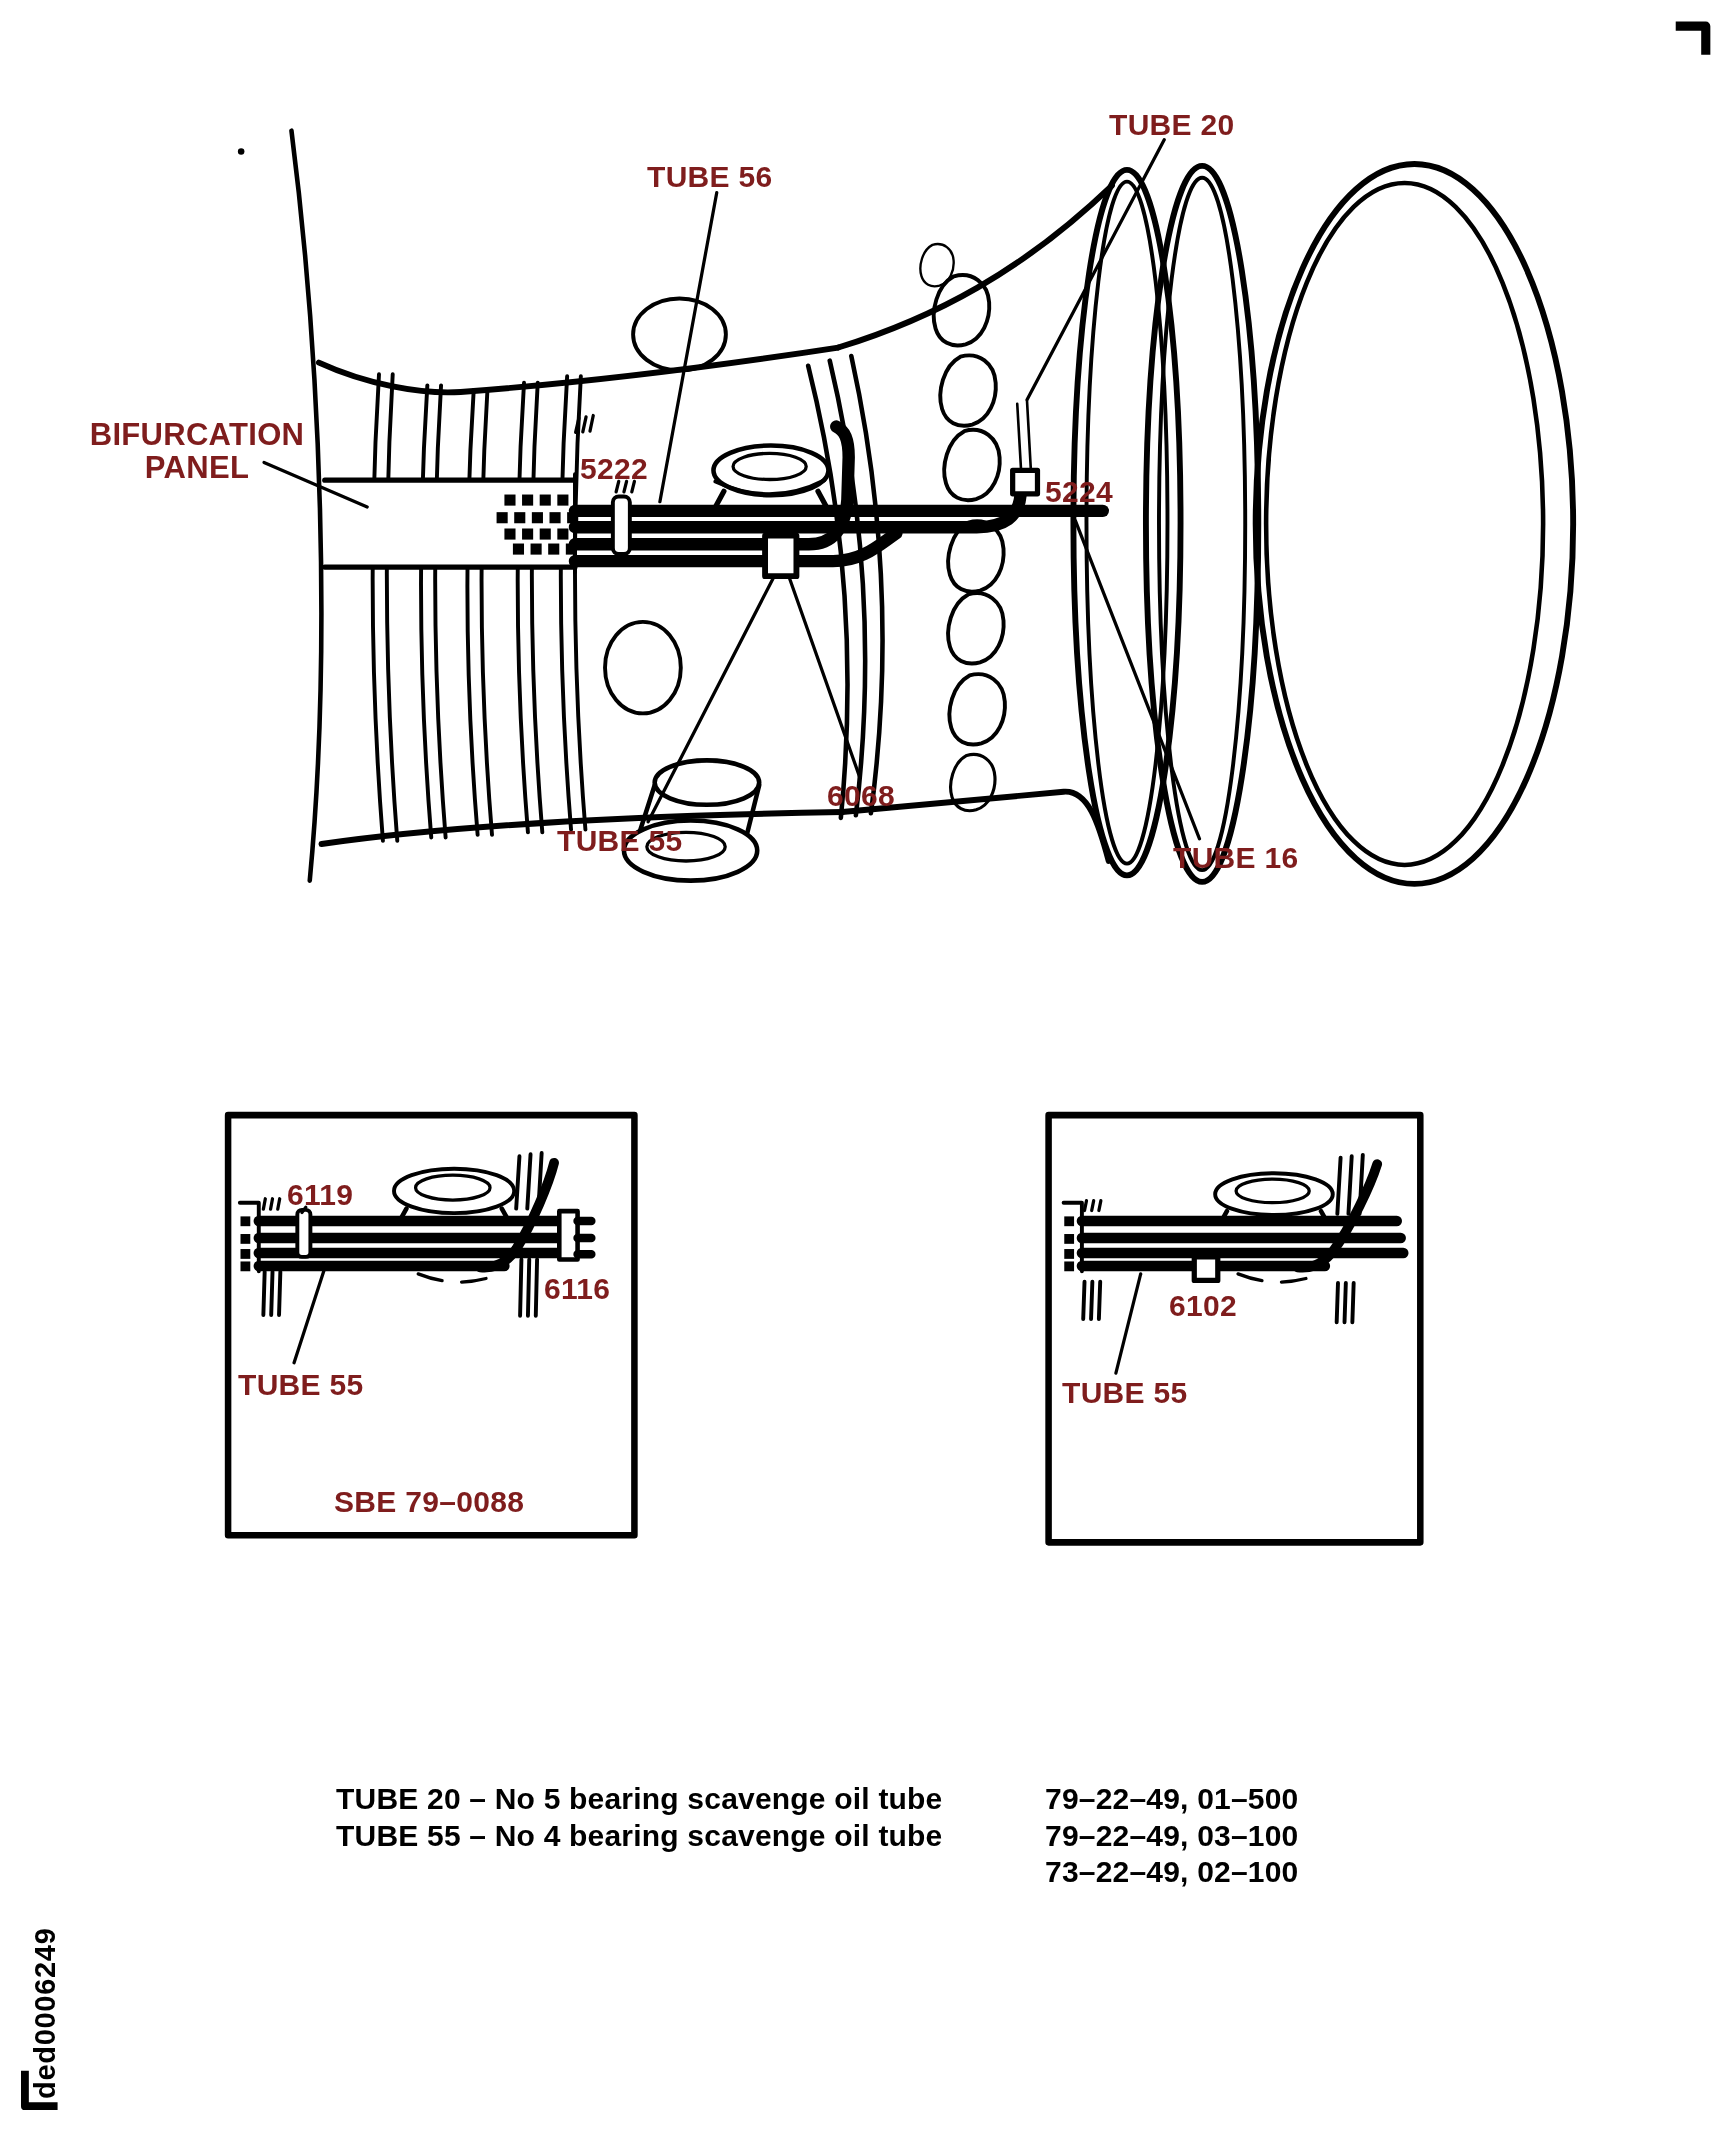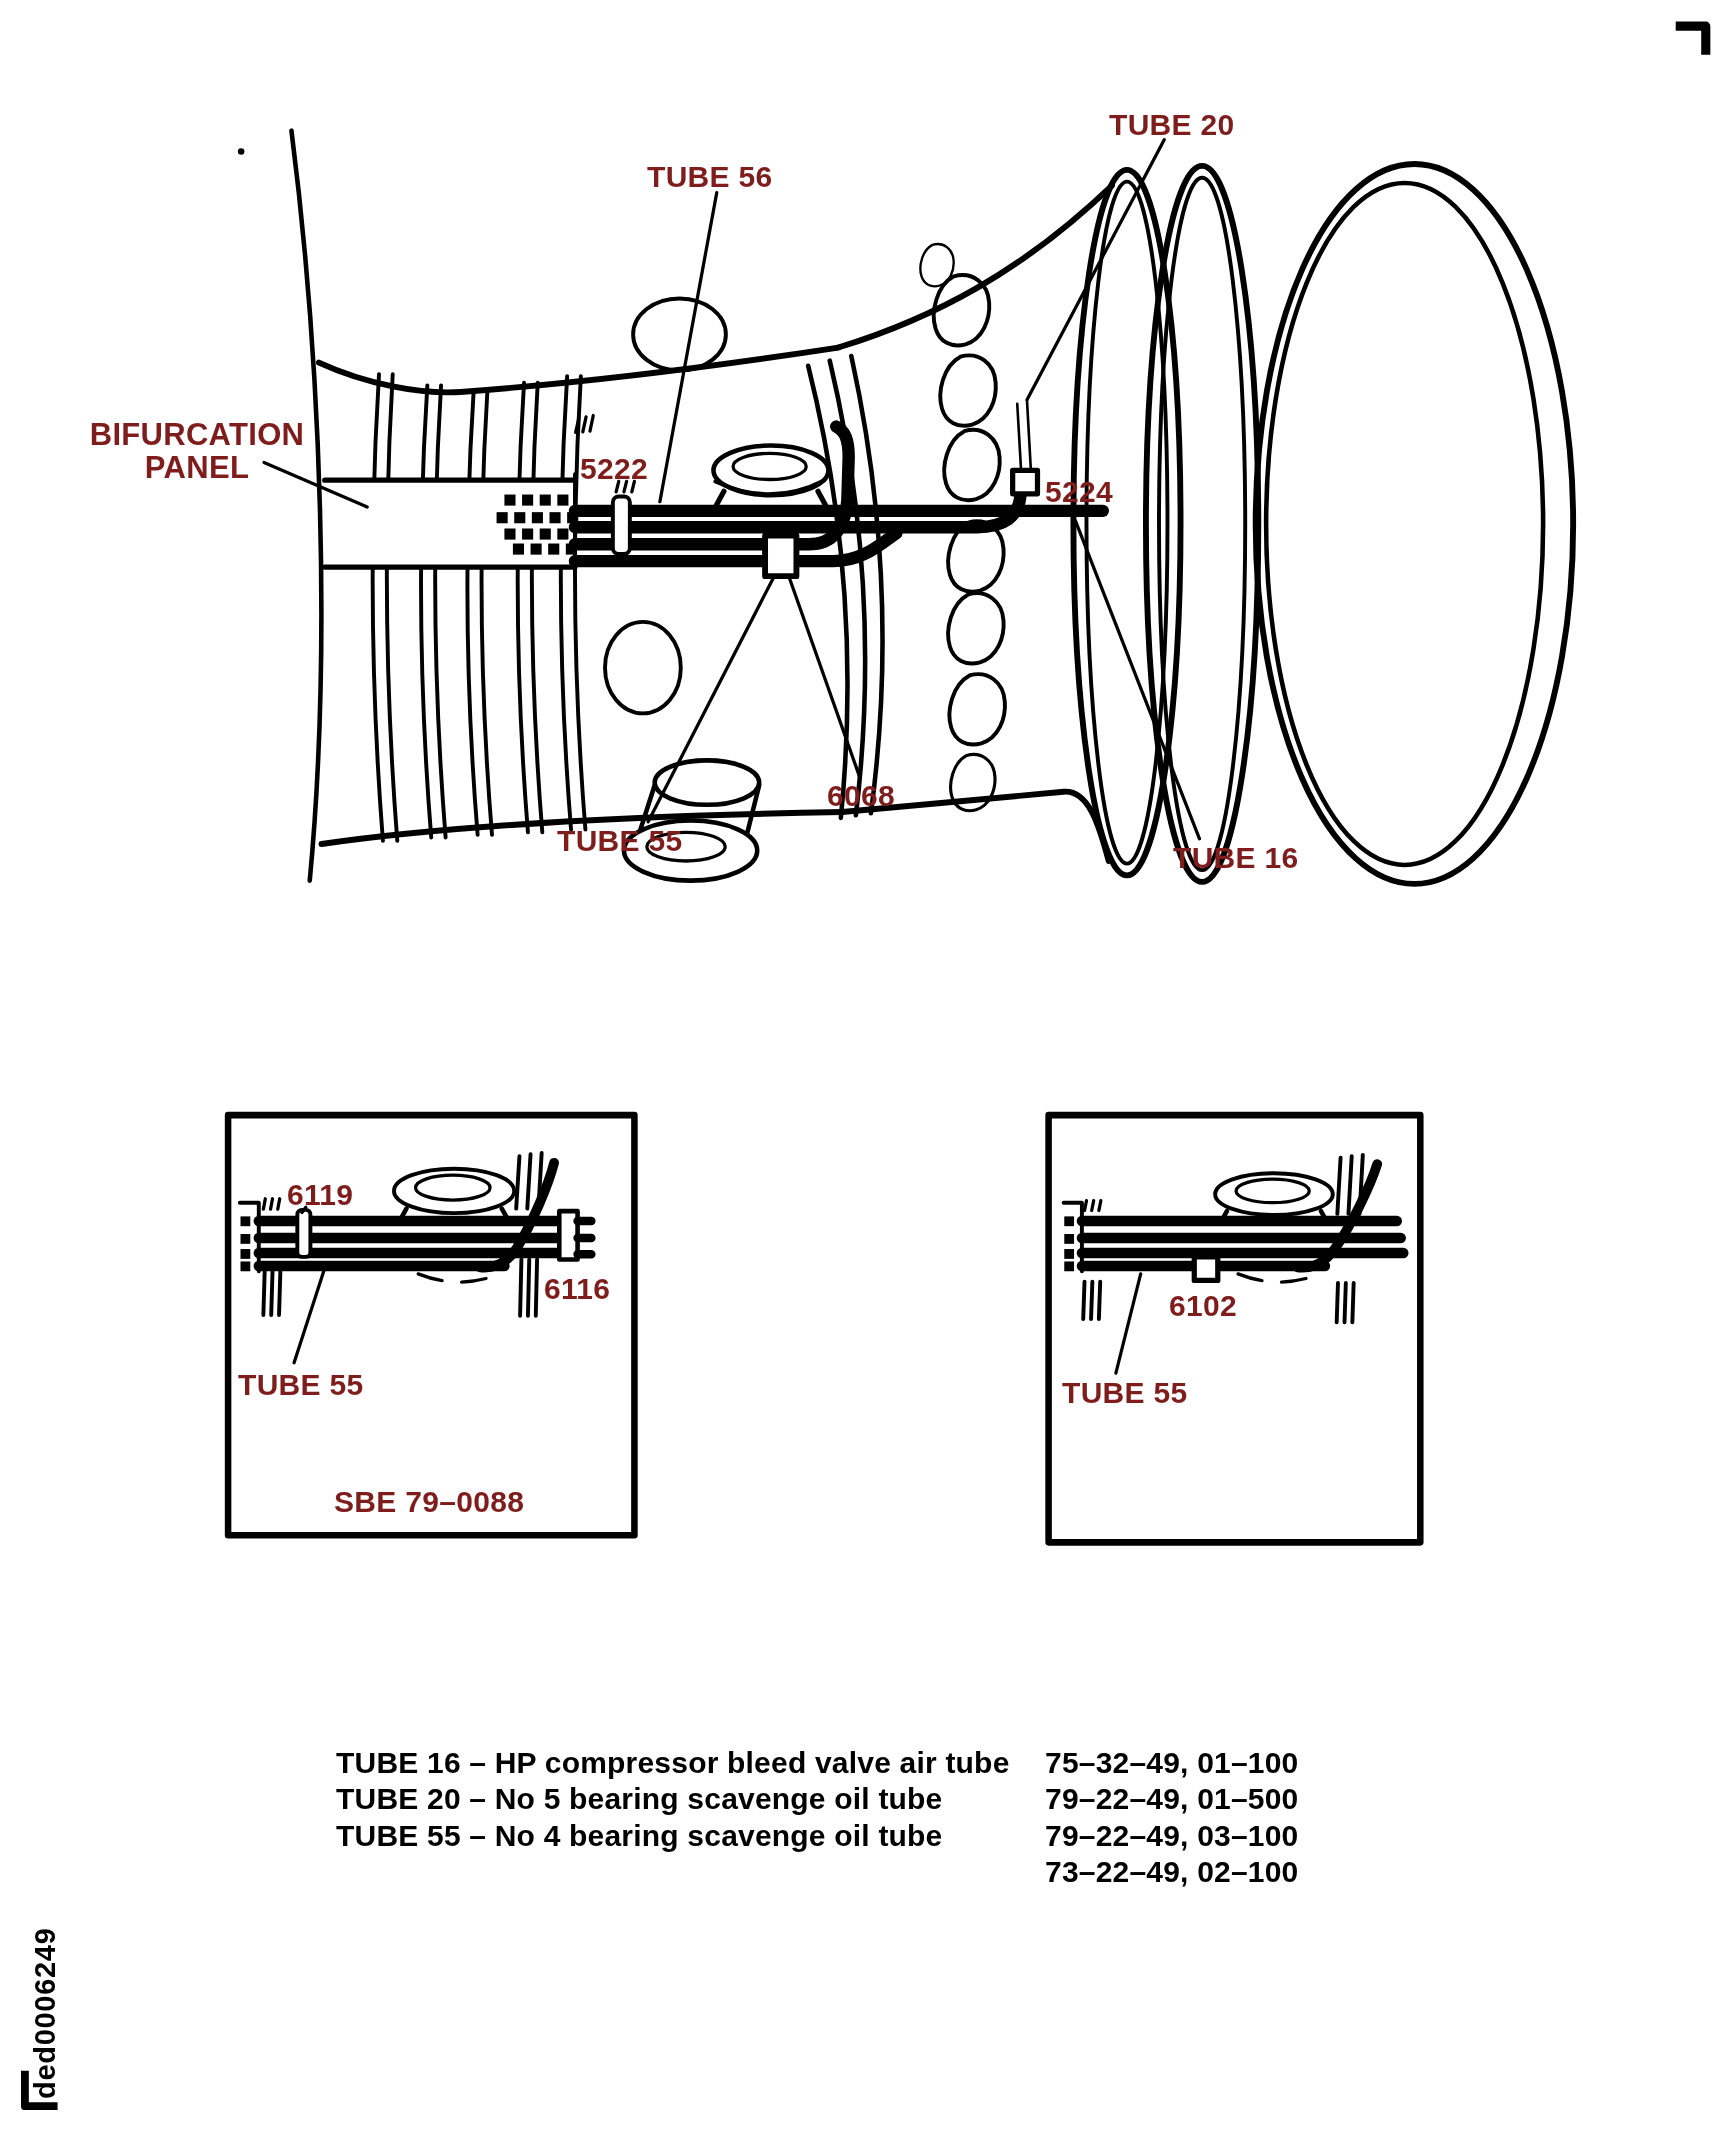--- a/index.html
+++ b/index.html
@@ -238,24 +238,20 @@
 
 
   <div class="lbl" style="left:287px;top:1179px;">6119</div>
   <div class="lbl" style="left:544px;top:1273px;">6116</div>
   <div class="lbl" style="left:238px;top:1369px;">TUBE 55</div>
   <div class="lbl" style="left:334px;top:1486px;">SBE 79–0088</div>
 
   <div class="lbl" style="left:1169px;top:1290px;">6102</div>
   <div class="lbl" style="left:1062px;top:1377px;">TUBE 55</div>
 
-  <div class="legend-row" style="top:1746px;">
-    <span>TUBE 16 – HP compressor bleed valve air tube</span>
-    <span class="ref">75–32–49, 01–100</span>
-  </div>
   <div class="legend-row" style="top:1782px;">
     <span>TUBE 20 – No 5 bearing scavenge oil tube</span>
     <span class="ref">79–22–49, 01–500</span>
   </div>
   <div class="legend-row" style="top:1819px;">
     <span>TUBE 55 – No 4 bearing scavenge oil tube</span>
     <span class="ref">79–22–49, 03–100</span>
   </div>
   <div class="legend-row" style="top:1855px;">
     <span class="ref">73–22–49, 02–100</span>

